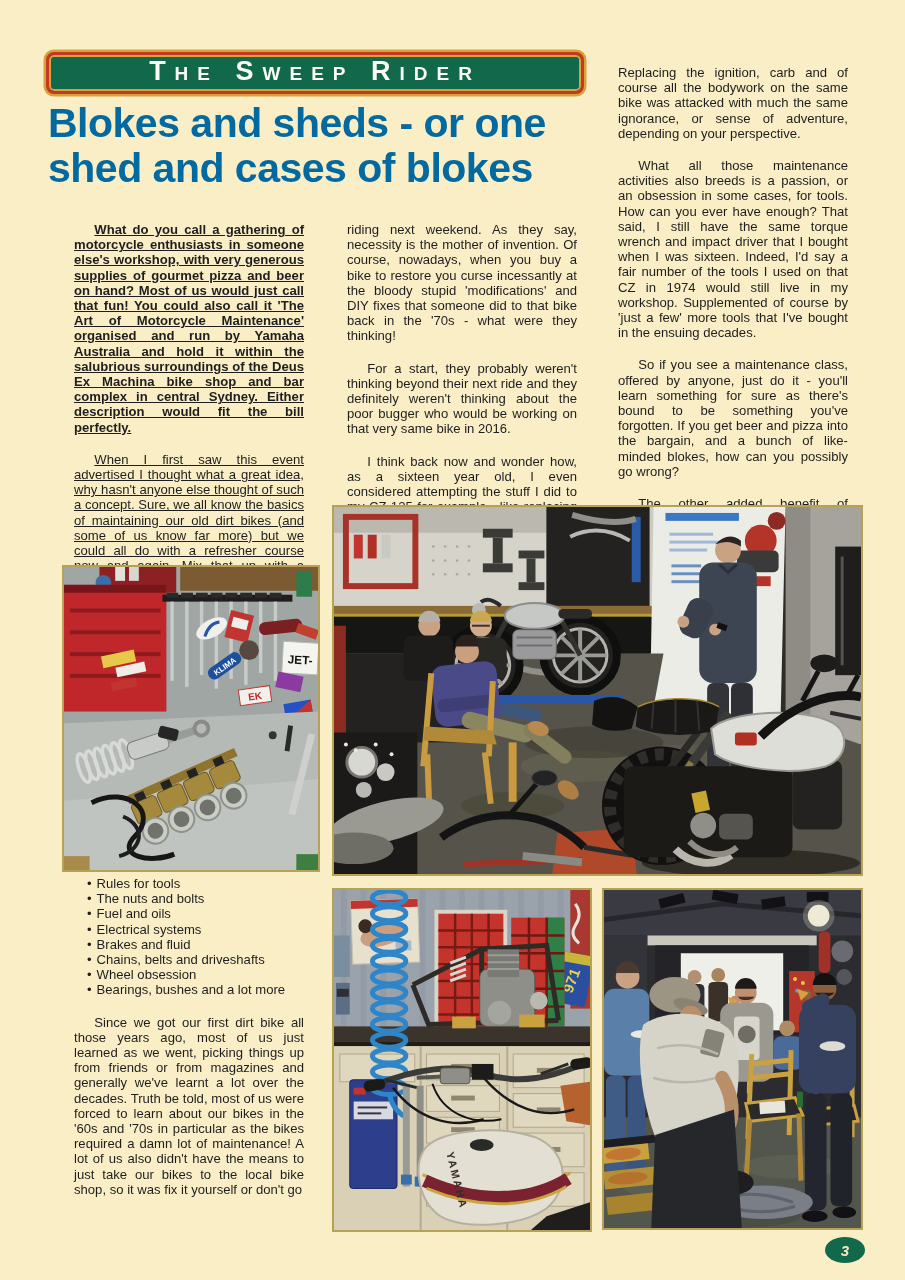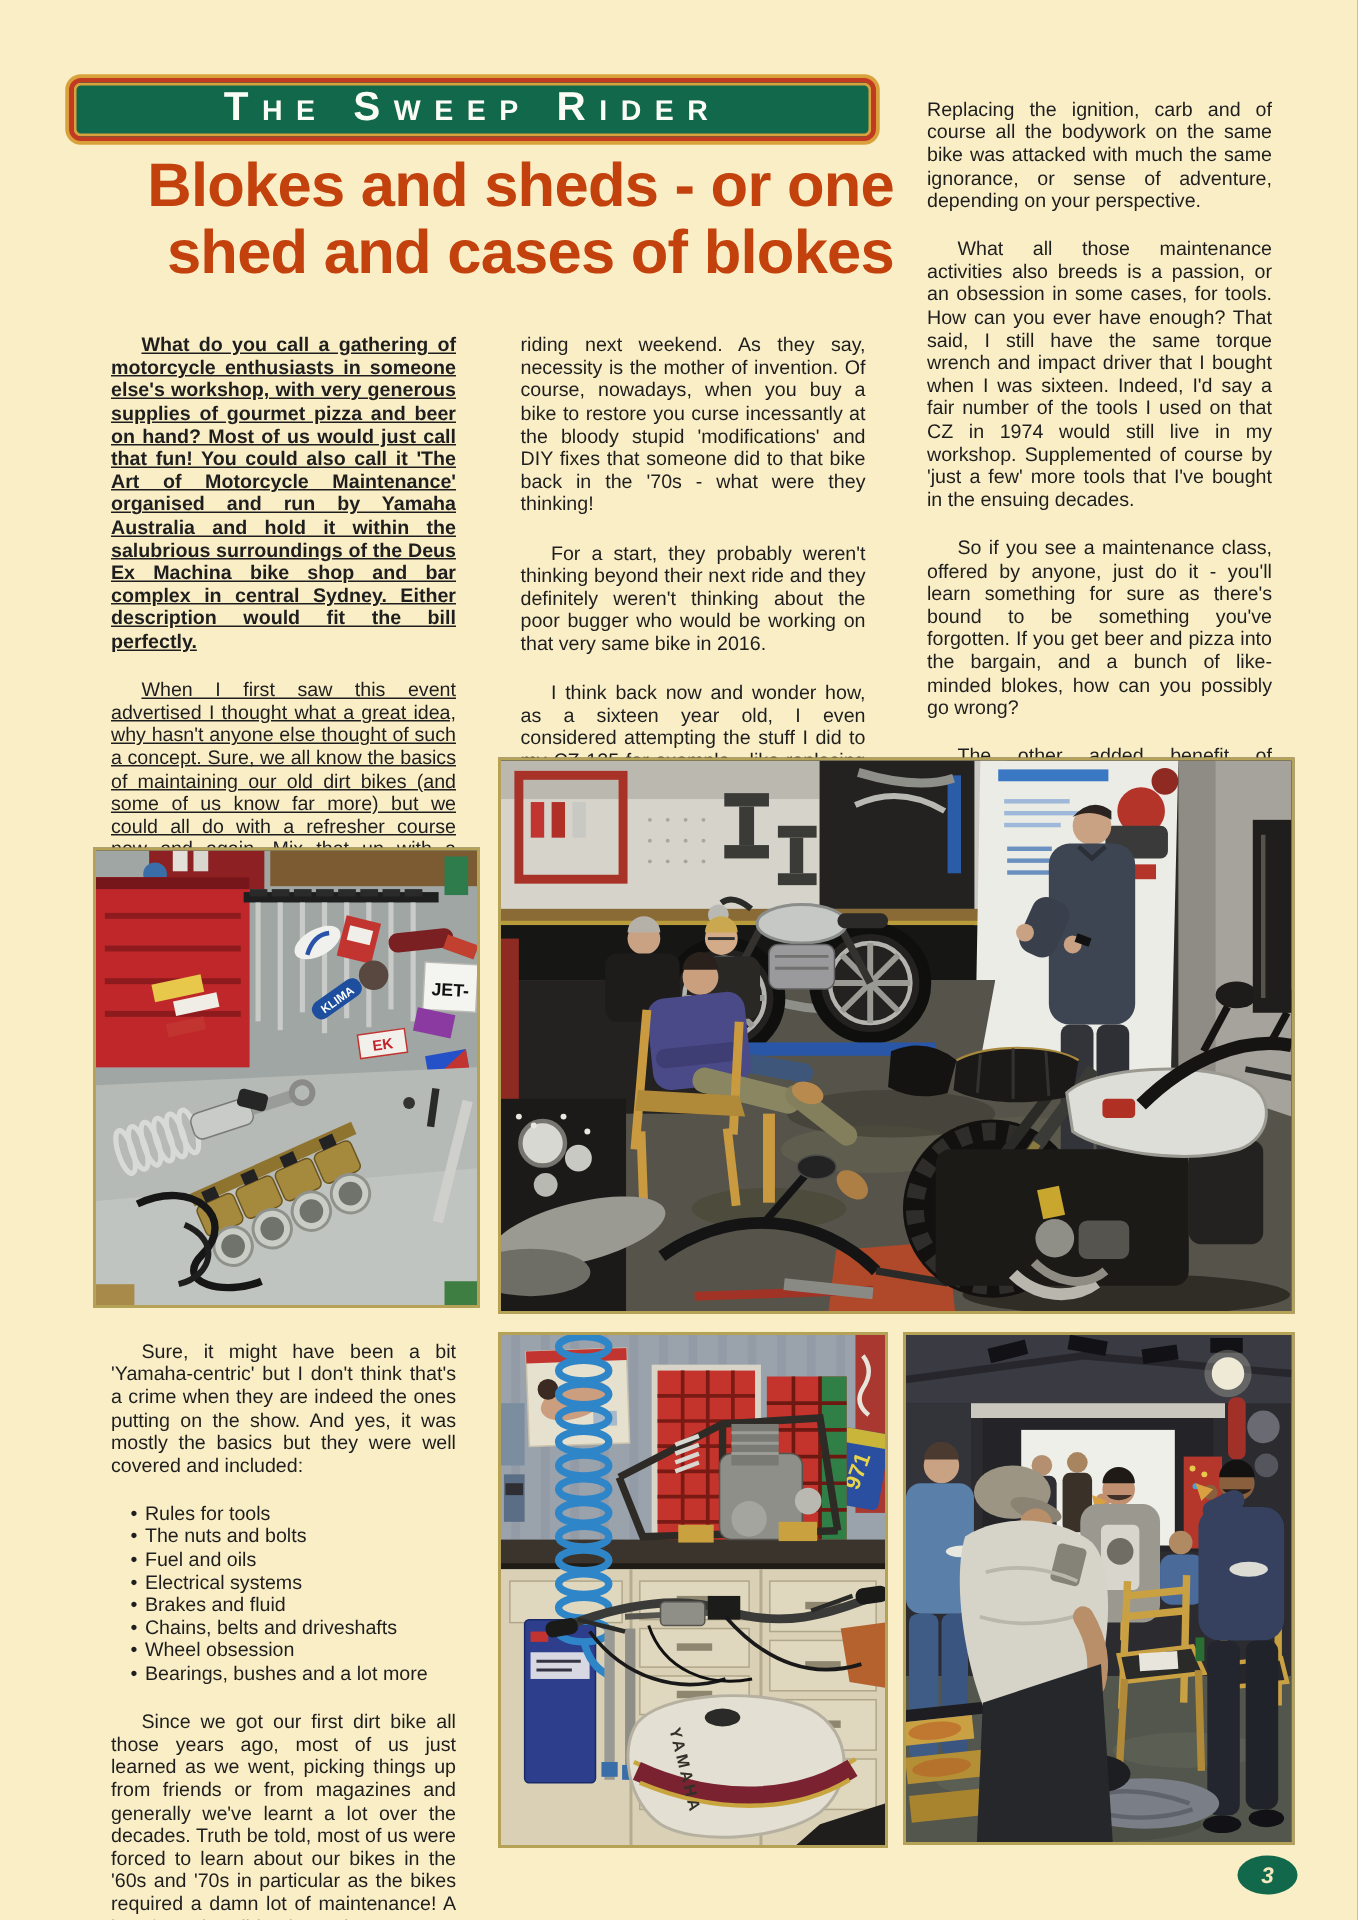--- a/index.html
+++ b/index.html
@@ -12,22 +12,22 @@
     position: absolute; left: 46px; top: 52px; width: 538px; height: 42px;
     background: #11684B; border: 3px solid #C23A22; border-radius: 8px;
     box-shadow: 0 0 0 2.5px #D9A13B, inset 0 0 0 2px #D9A13B;
     display: flex; align-items: center; justify-content: center;
   }
   .banner-title {
     font-variant: small-caps; color: #FCFCF6; font-size: 27px; font-weight: 700;
     letter-spacing: 9px; line-height: 1; transform: translateY(-2px);
   }
   .headline {
-    position: absolute; left: 48px; top: 101px; width: 548px; text-align: right;
-    color: #c2410c; font-weight: 700; font-size: 41px; line-height: 45px; letter-spacing: -0.5px;
+    position: absolute; left: 48px; top: 101px; width: 548px; text-align: left;
+    color: #0369a1; font-weight: 700; font-size: 41px; line-height: 45px; letter-spacing: -0.5px;
   }
   .col {
     position: absolute; width: 264px; font-size: 13.1px; line-height: 15.2px;
     color: #1E1E1E; text-align: justify;
   }
   .col p { margin: 17px; text-indent: 1.55em; }
   .col p.cont { text-indent: 0; }
   .col p.boldpara { font-weight: 700; }
   .bullet-row { text-indent: 0; padding-left: 30px; text-align: left; }
   .bullet-row .dot { margin-right: 5px; }
@@ -76,21 +76,20 @@
 
   <div class="col" id="col3">
     <p class="cont">Replacing the ignition, carb and of course all the bodywork on the same bike was attacked with much the same ignorance, or sense of adventure, depending on your perspective.</p>
     <p>What all those maintenance activities also breeds is a passion, or an obsession in some cases, for tools. How can you ever have enough? That said, I still have the same torque wrench and impact driver that I bought when I was sixteen. Indeed, I'd say a fair number of the tools I used on that CZ in 1974 would still live in my workshop. Supplemented of course by 'just a few' more tools that I've bought in the ensuing decades.</p>
     <p>So if you see a maintenance class, offered by anyone, just do it - you'll learn something for sure as there's bound to be something you've forgotten. If you get beer and pizza into the bargain, and a bunch of like-minded blokes, how can you possibly go wrong?</p>
     <p>The other added benefit of attending a maintenance class is that you get to wander around someone else's workshop. That can be a fascinating exercise all its own, it's akin to going through someone's underwear drawer in some respects - peering into the private habits of another spanner twirler, it will satisfy the inner voyeur in all of us.</p>
     <p class="byline">Ken Smith</p>
   </div>
 
   <div class="col" id="col1-bottom">
-    <p>Sure, it might have been a bit 'Yamaha-centric' but I don't think that's a crime when they are indeed the ones putting on the show. And yes, it was mostly the basics but they were well covered and included:</p>
     <div class="bullet-row"><span class="dot">•</span><span>Rules for tools</span></div>
     <div class="bullet-row"><span class="dot">•</span><span>The nuts and bolts</span></div>
     <div class="bullet-row"><span class="dot">•</span><span>Fuel and oils</span></div>
     <div class="bullet-row"><span class="dot">•</span><span>Electrical systems</span></div>
     <div class="bullet-row"><span class="dot">•</span><span>Brakes and fluid</span></div>
     <div class="bullet-row"><span class="dot">•</span><span>Chains, belts and driveshafts</span></div>
     <div class="bullet-row"><span class="dot">•</span><span>Wheel obsession</span></div>
     <div class="bullet-row"><span class="dot">•</span><span>Bearings, bushes and a lot more</span></div>
     <p>Since we got our first dirt bike all those years ago, most of us just learned as we went, picking things up from friends or from magazines and generally we've learnt a lot over the decades. Truth be told, most of us were forced to learn about our bikes in the '60s and '70s in particular as the bikes required a damn lot of maintenance! A lot of us also didn't have the means to just take our bikes to the local bike shop, so it was fix it yourself or don't go</p>
   </div>

